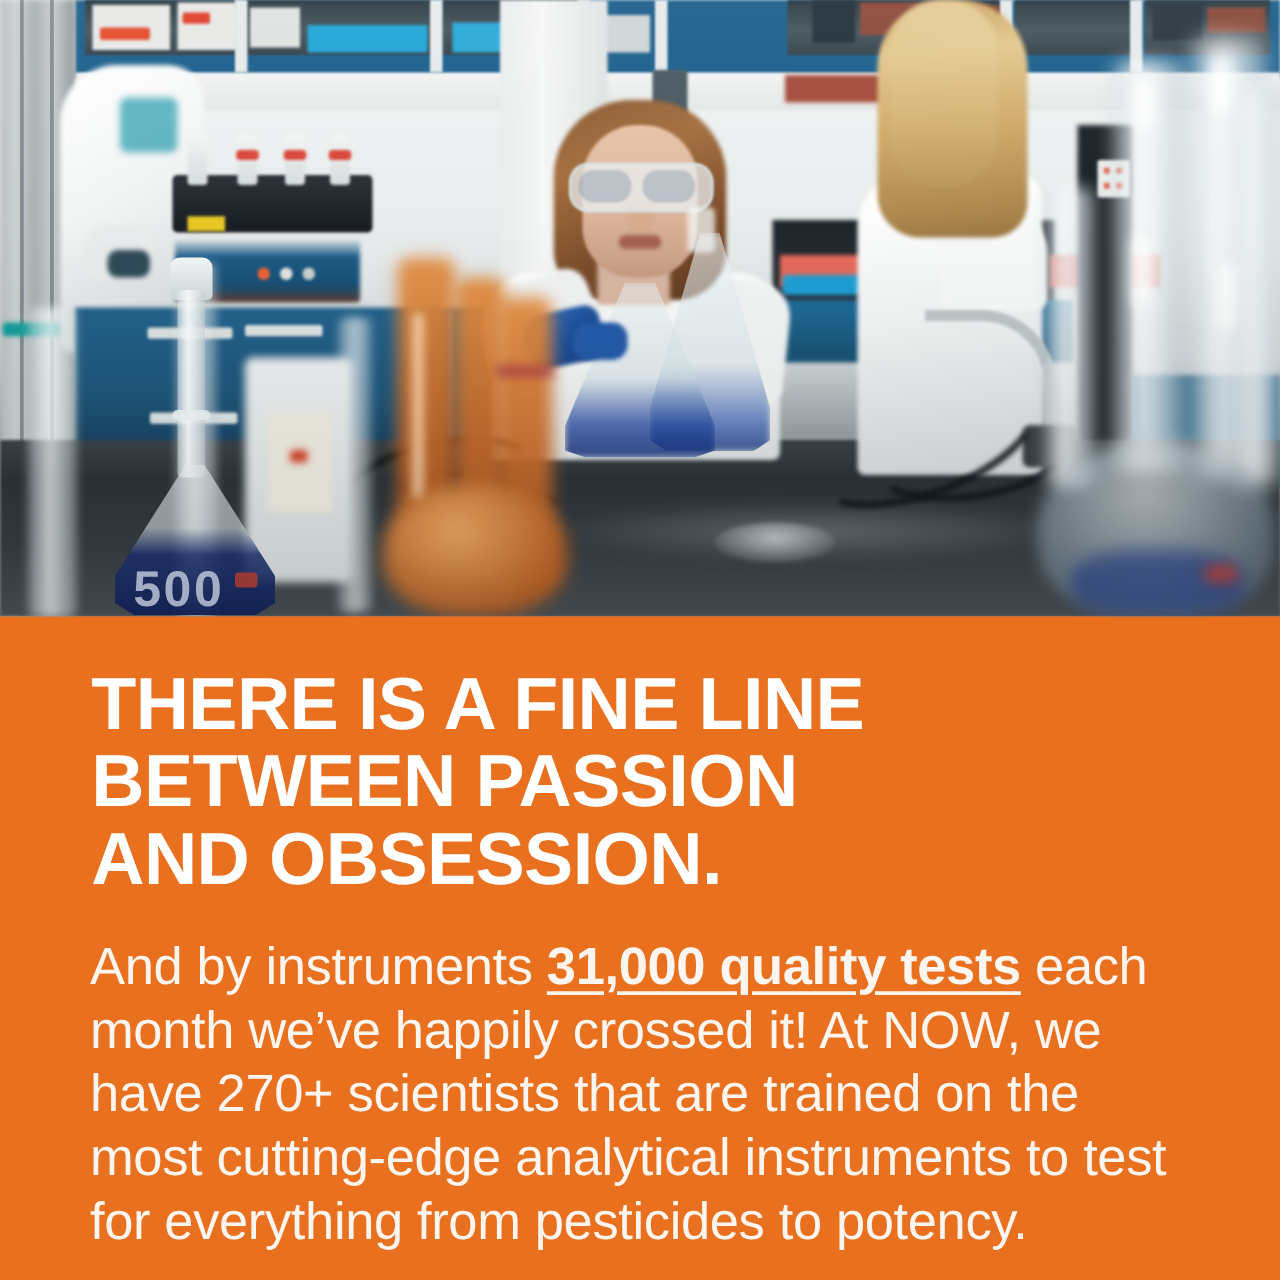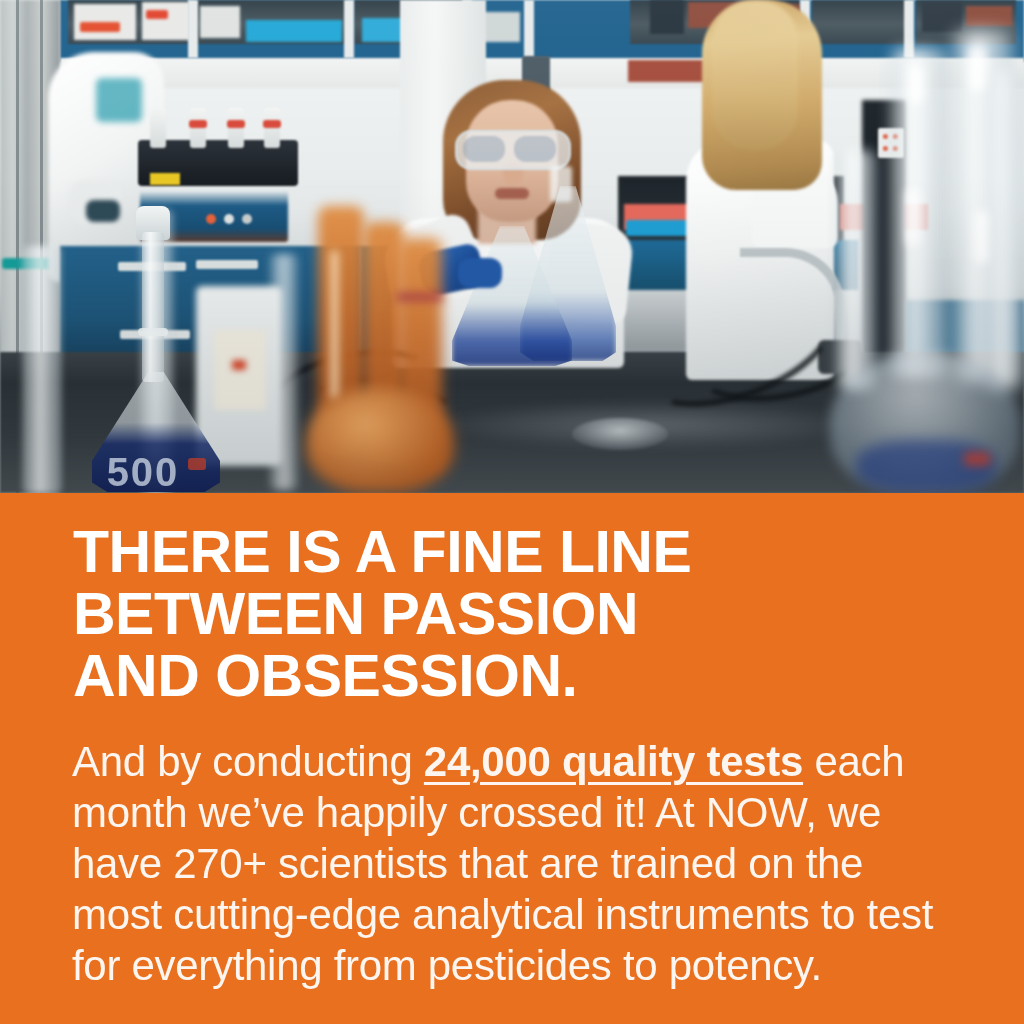--- a/index.html
+++ b/index.html
@@ -702,21 +702,21 @@
     position: absolute;
     inset: 0;
     background: linear-gradient(180deg, rgba(255,255,255,0.06) 0%, rgba(255,255,255,0) 35%, rgba(20,28,34,0.10) 100%);
     pointer-events: none;
   }
 
   
   .panel {
     position: absolute;
     left: 0;
-    top: 493px;
+    top: 504px;
     width: 1024px;
     height: 516px;
     background: #e8701e;
   }
 
   .headline {
     position: absolute;
     left: 73px;
     top: 28px;
     width: 900px;
@@ -912,17 +912,17 @@
     </div>
   </div>
 
   <div class="panel">
 
     <h1 class="headline">THERE IS A FINE LINE
 BETWEEN PASSION
 AND OBSESSION.</h1>
 
     <p class="body-copy">
-      <span>And by conducting </span><b>24,000 quality tests</b><span> each month we’ve happily crossed it! At NOW, we have 270+ scientists that are trained on the most cutting-edge analytical instruments to test for everything from pesticides to potency.</span>
+      <span>And by instruments </span><b>31,000 quality tests</b><span> each month we’ve happily crossed it! At NOW, we have 270+ scientists that are trained on the most cutting-edge analytical instruments to test for everything from pesticides to potency.</span>
     </p>
 
   </div>
 </div>
 
 </body></html>

